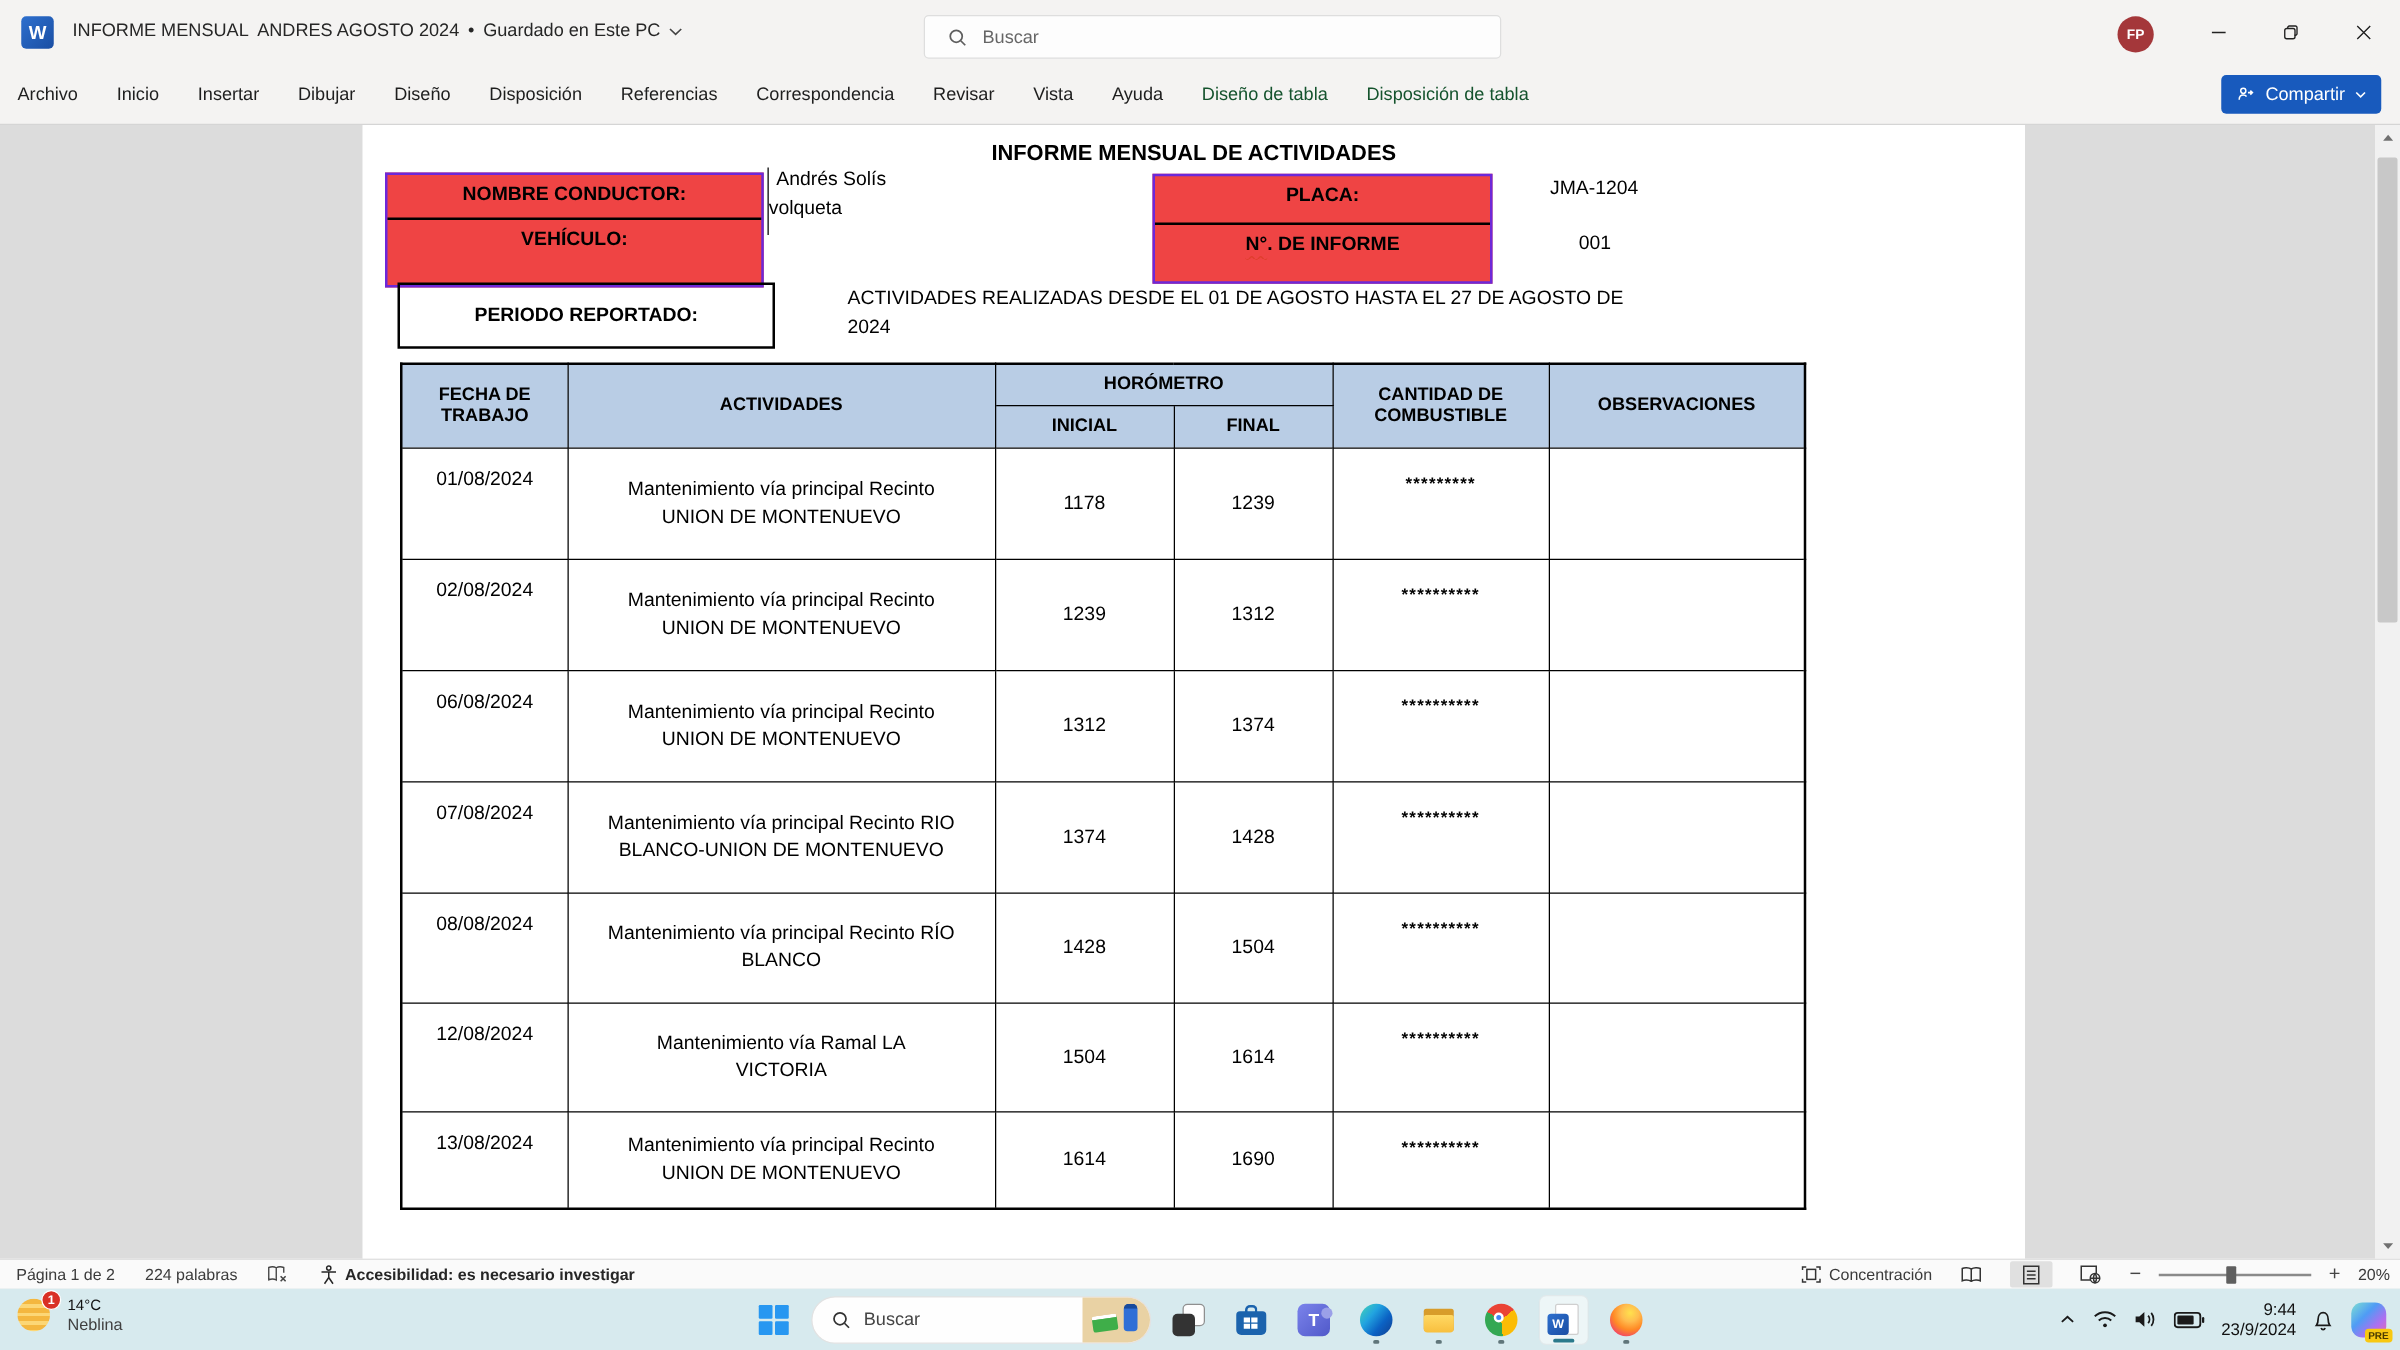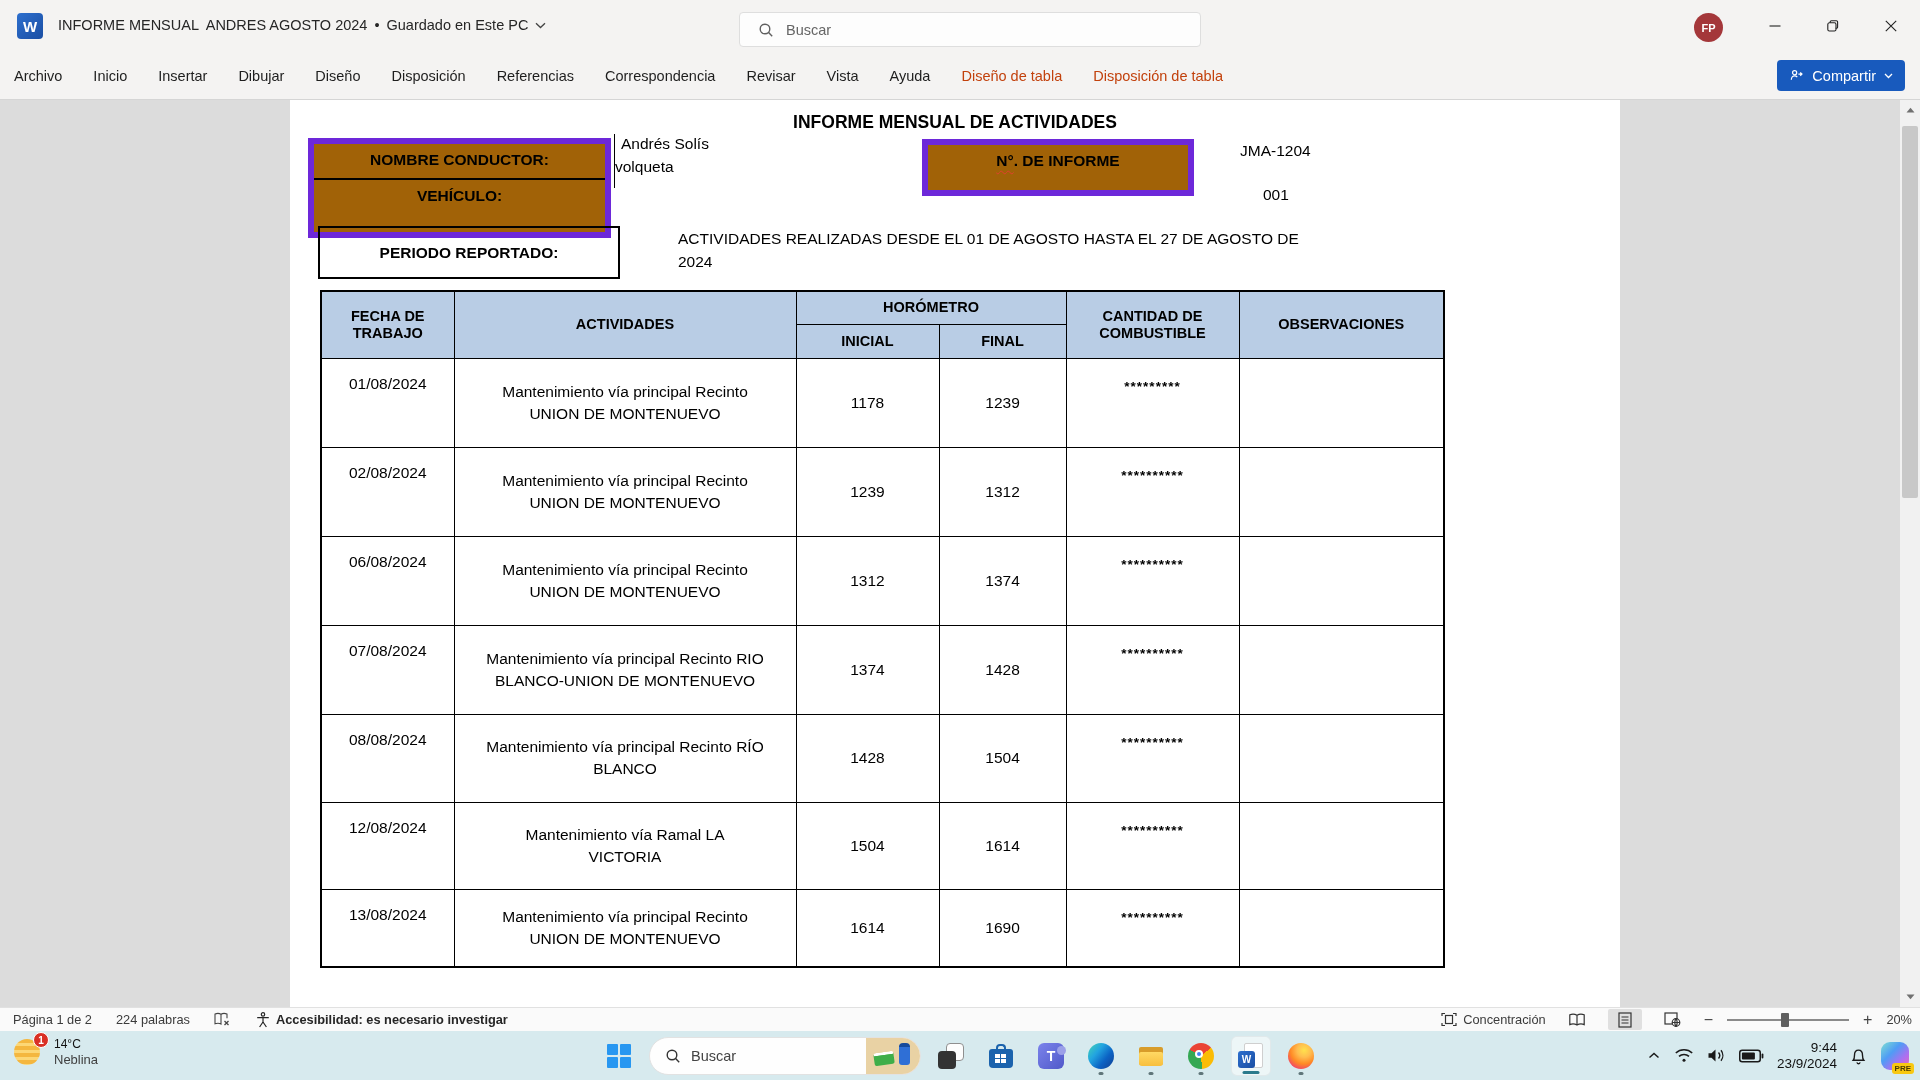--- a/index.html
+++ b/index.html
@@ -16,31 +16,31 @@
     border-radius:4px; display:flex; align-items:center; padding-left:18px; gap:12px; color:#666; font-size:14.5px; }
   .tb-avatar { position:absolute; left:1694px; top:13px; width:29px; height:29px; border-radius:50%; background:#a4373a;
     color:#fff; font-size:11px; font-weight:bold; display:flex; align-items:center; justify-content:center; }
   .win-btns { position:absolute; right:0; top:0; height:52px; display:flex; }
   .win-btn { width:58px; height:52px; display:flex; align-items:center; justify-content:center; }
 
   
   .ribbon { position:absolute; top:52px; left:0; width:1920px; height:48px; background:#f4f3f2; border-bottom:1px solid #d5d5d5; }
   .ribbon-tabs { position:absolute; left:14px; top:0; height:47px; display:flex; align-items:center; gap:31px; font-size:14.5px; color:#1e1e1e; }
   .ribbon-tab { cursor:default; }
-  .ribbon-tab.contextual { color:#c2410c; }
+  .ribbon-tab.contextual { color:#14532d; }
   .share-btn { position:absolute; right:15px; top:8px; height:31px; padding:0 12px; background:#185abd; border-radius:4px;
     color:#fff; font-size:14.5px; display:flex; align-items:center; gap:8px; }
 
   
   .docarea { position:absolute; top:100px; left:0; width:1920px; height:907px; background:#dcdcdc; }
   .page { position:absolute; left:290px; top:0; width:1330px; height:907px; background:#fff; }
 
   .doc-title { position:absolute; left:0; top:12px; width:1330px; text-align:center; font-size:17.5px; font-weight:bold; color:#000; }
 
-  .hdr-box { position:absolute; border:6px solid #6d28d9; background:#a16207; }
+  .hdr-box { position:absolute; border:2px solid #6d28d9; background:#ef4444; }
   .hdr-row { border-bottom:2px solid #000; text-align:center; font-weight:bold; font-size:15.5px; color:#000; padding-top:7px; }
   .hdr-row.last { border-bottom:none; }
 
   .plain-text { position:absolute; font-size:15.5px; color:#000; line-height:22px; }
   .val-sep { position:absolute; width:1px; background:#000; }
 
   .periodo-box { position:absolute; left:28px; top:126px; width:302px; height:53px; border:2px solid #000;
     display:flex; align-items:center; justify-content:center; font-weight:bold; font-size:15.5px; }
   .periodo-text { position:absolute; left:388px; top:127px; width:770px; font-size:15.5px; line-height:23px; white-space:pre-line; }
 
@@ -208,20 +208,21 @@
 
       <div class="hdr-box" style="left:18px; top:38px; width:303px;">
         <div class="hdr-row" style="height:36px;">NOMBRE CONDUCTOR:</div>
         <div class="hdr-row last" style="height:52px;">VEHÍCULO:</div>
       </div>
       <div class="val-sep" style="left:324px; top:34px; height:54px;"></div>
       <div class="plain-text" style="left:331px; top:33px;">Andrés Solís</div>
       <div class="plain-text" style="left:325px; top:56px;">volqueta</div>
 
       <div class="hdr-box" style="left:632px; top:39px; width:272px;">
+        <div class="hdr-row" style="height:39px;">PLACA:</div>
         <div class="hdr-row last" style="height:45px;">
           <span class="squiggle">N°</span><span>. DE INFORME</span>
         </div>
       </div>
       <div class="plain-text" style="left:950px; top:40px;">JMA-1204</div>
       <div class="plain-text" style="left:973px; top:84px;">001</div>
 
       <div class="periodo-box">
         <span>PERIODO REPORTADO:</span>
       </div>

